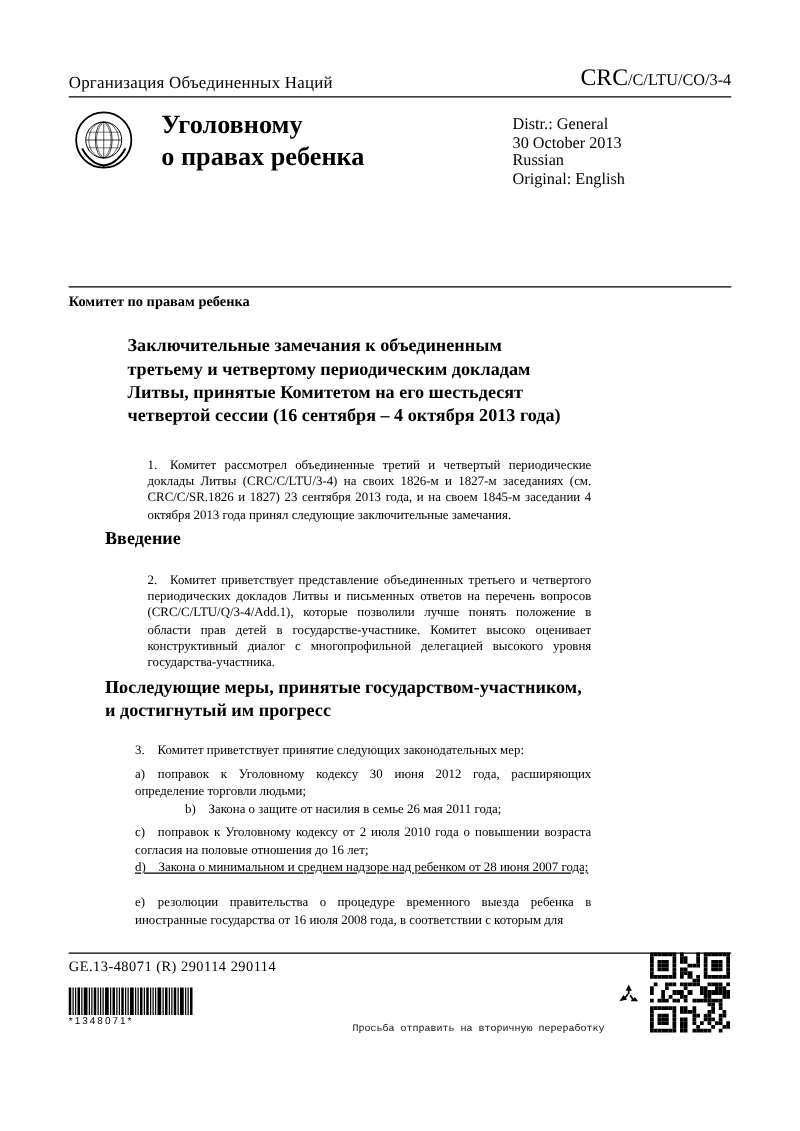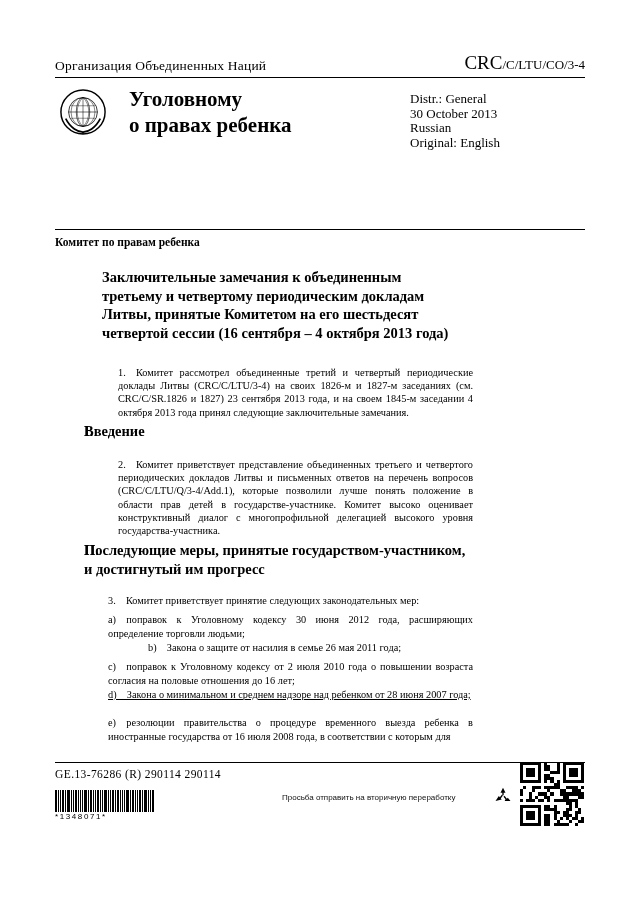--- a/index.html
+++ b/index.html
@@ -170,22 +170,22 @@
     position: absolute;
     left: 55px;
     top: 768px;
     font-family: "Liberation Serif", serif;
     font-size: 11.5px;
     letter-spacing: 0.4px;
   }
   .recycle-text {
     position: absolute;
     left: 282px;
-    top: 793px;
-    font-family: Liberation Sans, sans-serif;
+    top: 819px;
+    font-family: Liberation Mono, monospace;
     font-size: 8px;
     color: #111;
   }
   .recycle-icon {
     position: absolute;
     left: 492px;
     top: 786px;
     width: 22px;
     height: 20px;
   }
@@ -304,21 +304,21 @@
   </div>
 
   <div class="para-wide" style="top:594px;font-family:Liberation Serif, serif;">3. Комитет приветствует принятие следующих законодательных мер:</div>
   <div class="para-wide" style="top:613px;">a) поправок к Уголовному кодексу 30 июня 2012 года, расширяющих определение торговли людьми;</div>
   <div class="para-wide" style="top:641px;padding-left:40px;">b) Закона о защите от насилия в семье 26 мая 2011 года;</div>
   <div class="para-wide" style="top:660px;">c) поправок к Уголовному кодексу от 2 июля 2010 года о повышении возраста согласия на половые отношения до 16 лет;</div>
   <div class="para-wide" style="top:688px;text-decoration:underline;">d) Закона о минимальном и среднем надзоре над ребенком от 28 июня 2007 года;</div>
   <div class="para-wide" style="top:716px;">e) резолюции правительства о процедуре временного выезда ребенка в иностранные государства от 16 июля 2008 года, в соответствии с которым для</div>
 
   <div class="footer-rule"></div>
-  <div class="doc-code">GE.13-76286   (R)   290114   290114</div>
+  <div class="doc-code">GE.13-48071   (R)   290114   290114</div>
 
   <div class="barcode">
     <div class="bars" id="bars">
         <i style="width: 2px;"></i>
         <i style="width: 1px;"></i>
         <i style="width: 1px;"></i>
         <i style="width: 2px;"></i>
         <i style="width: 1px;"></i>
         <i style="width: 3px;"></i>
         <i style="width: 1px;"></i>

